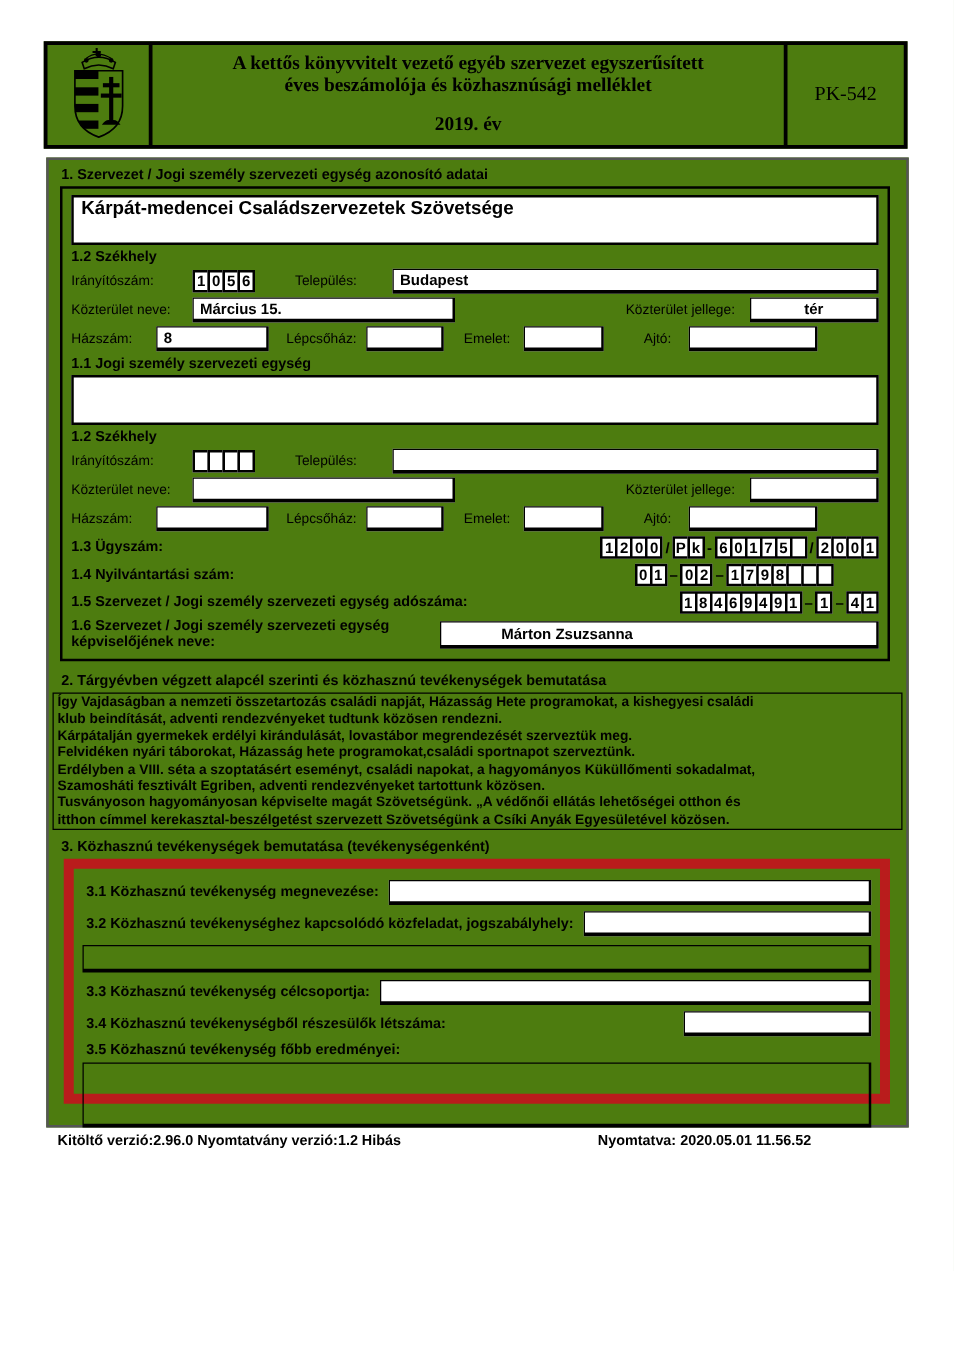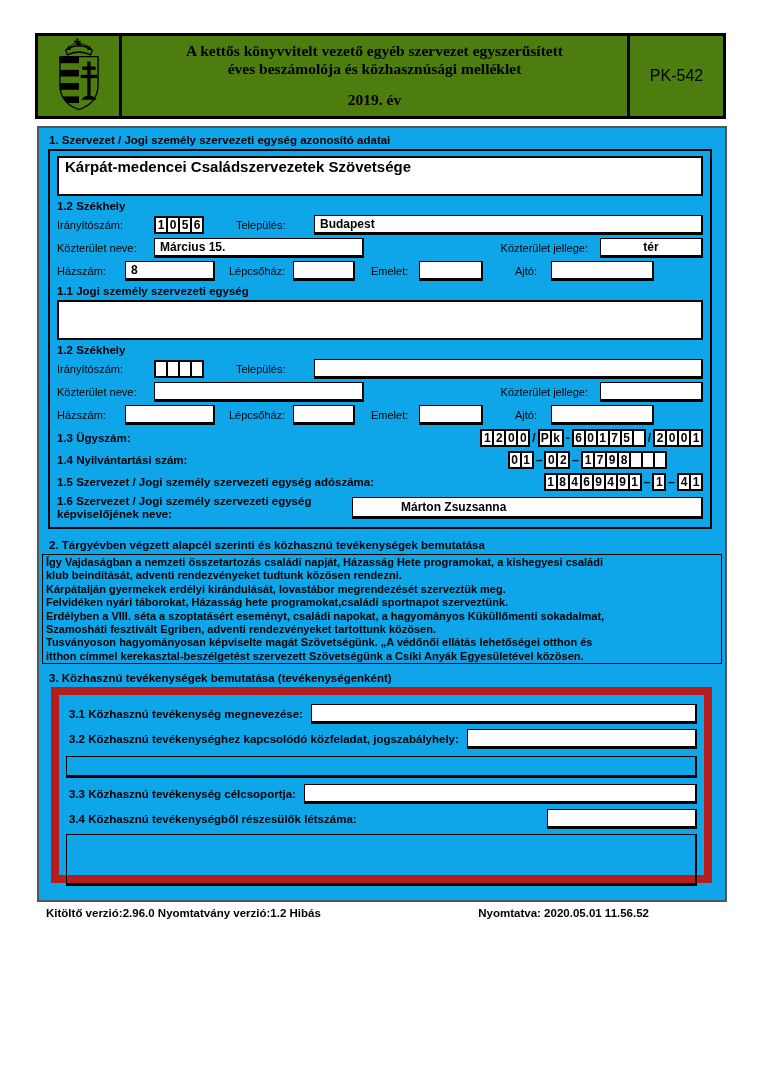--- a/index.html
+++ b/index.html
@@ -14,26 +14,26 @@
   
   .header {
     position:absolute; left:35px; top:33px; width:691px; height:86px;
     border:3px solid #000; display:flex; background:#4d7c0f;
   }
   .crest-cell { width:84px; border-right:3px solid #000; display:flex; align-items:center; justify-content:center; }
   .title-cell { flex:1; border-right:3px solid #000; display:flex; flex-direction:column; align-items:center; justify-content:space-between; padding:6px 8px 7px; }
   .title-main { font-family:"Liberation Serif", serif; font-weight:bold; font-size:15.5px; line-height:18px; text-align:center; }
   .title-year { font-family:"Liberation Serif", serif; font-weight:bold; font-size:15.5px; }
   .code-cell { width:93px; display:flex; align-items:center; justify-content:center;
-    font-family:Liberation Sans, sans-serif; font-size:16px;border-radius:11px; }
+    font-family:Liberation Serif, serif; font-size:16px;border-radius:11px; }
 
   
   .outer {
     position:absolute; left:37px; top:126px; width:690px; height:776px;
-    border:2px solid #555; background:#0ea5e9; padding:4px 0 0 0;
+    border:2px solid #555; background:#4d7c0f; padding:4px 0 0 0;
   }
   .sec-title { font-weight:bold; font-size:11.5px; margin:2px 10px 3px 10px; }
 
   .sec1-box { margin:2px 13px 10px 9px; border:2px solid #000; padding:5px 7px 6px 7px; }
   .sub-head { font-weight:bold; font-size:11.5px; margin:4px 0 3px 0; }
 
   .row { display:flex; align-items:center; margin:3px 0; font-size:11px; }
   .lbl { font-size:11px; white-space:nowrap; }
   .field {
     background:#fff; border:1px solid #000; border-bottom:3px solid #000; border-right:2px solid #000;
@@ -354,20 +354,23 @@
           </div>
       </div>
 
       <div class="s3row">
         <span class="s3lbl">3.4 Közhasznú tevékenységből részesülők létszáma:</span>
         <div class="field" style="margin-left:auto; width:150px;">
             <span></span>
           </div>
       </div>
 
+      <div class="s3row" style="margin-bottom:0;">
+        <span class="s3lbl">3.5 Közhasznú tevékenység főbb eredményei:</span>
+      </div>
       <div class="tall-empty"></div>
 
     </div>
 
   </div>
 
   <div class="footer">
     <span>Kitöltő verzió:2.96.0 Nyomtatvány verzió:1.2  Hibás</span>
     <span class="right-txt">Nyomtatva: 2020.05.01 11.56.52</span>
   </div>

